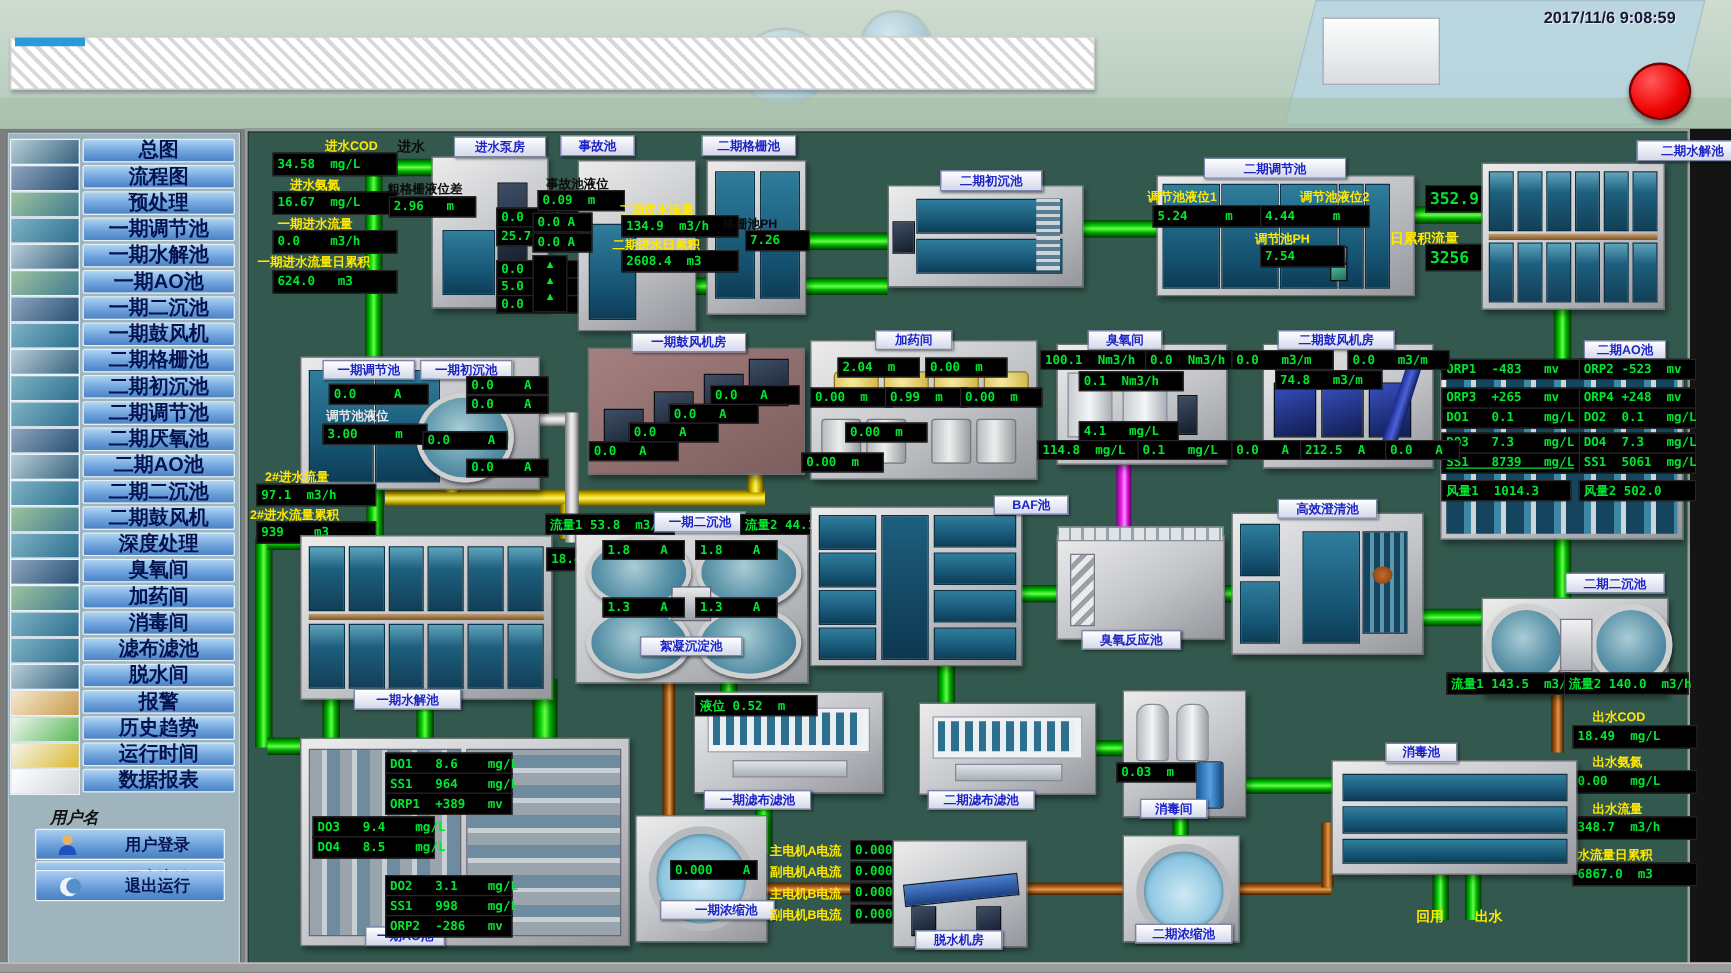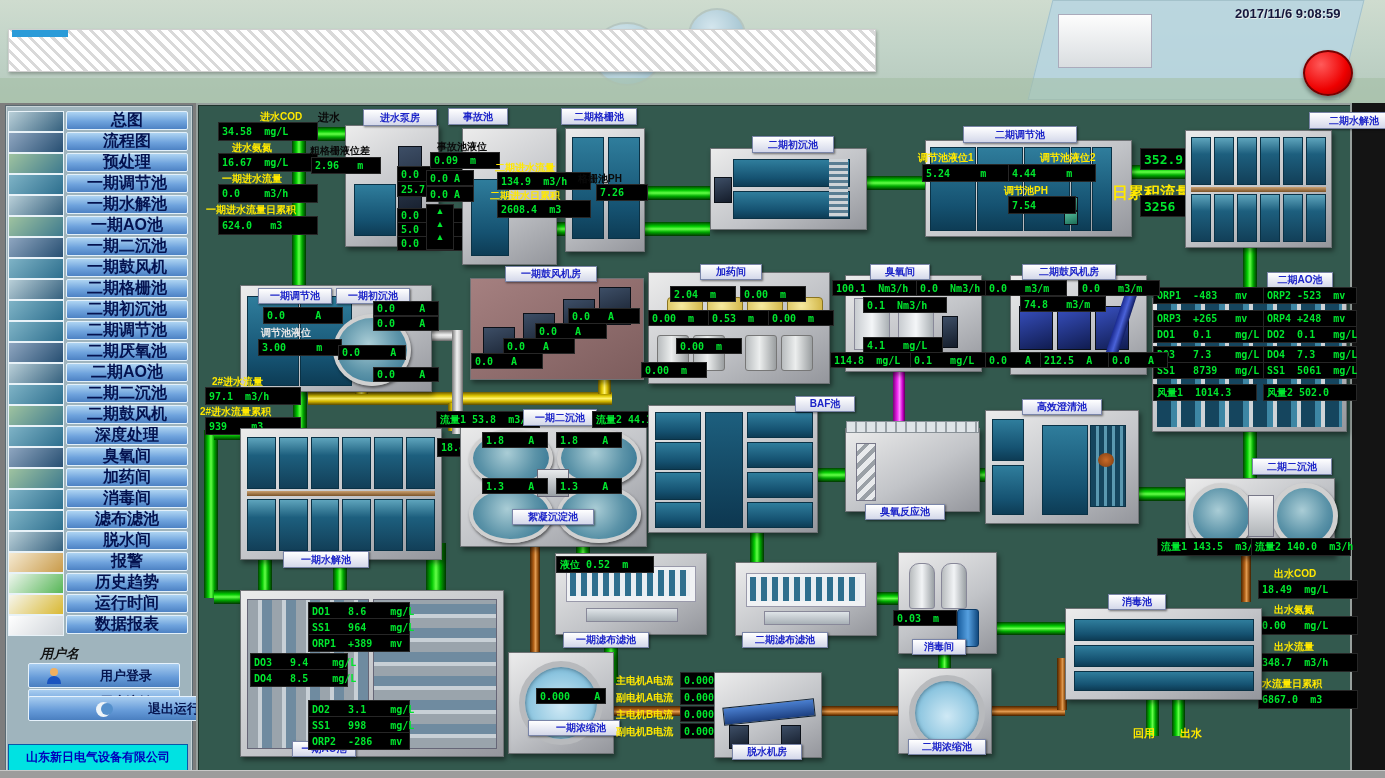--- a/index.html
+++ b/index.html
@@ -222,27 +222,26 @@
         <div class="ico-person"></div>
       </div>
     <div class="ulab">用户登录</div>
     </div>
   <div class="abs ubtn" style="top:689px;">
     <div class="uico">
         <div class="ico-hat"></div>
       </div>
     <div class="ulab">用户注销</div>
     </div>
-  <div class="abs ubtn" style="top:696px;padding-left:48px;">
+  <div class="abs ubtn" style="top:696px;">
     <div class="uico">
         <div class="ico-moon"></div>
       </div>
     <div class="ulab">退出运行</div>
     </div>
-  <div class="abs company">山东新日电气设备有限公司</div>
 
   <div class="abs main"></div>
   <div class="abs rightstrip"></div>
   <div class="abs taskbar"></div>
 
   <div class="abs pv" style="left:292px;top:140px;height:150px;"></div>
   <div class="abs pv" style="left:293px;top:338px;height:96px;"></div>
   <div class="abs ph" style="left:303px;top:127px;width:44px;"></div>
   <div class="abs ph" style="left:437px;top:222px;width:273px;"></div>
   <div class="abs ph" style="left:643px;top:186px;width:70px;"></div>
@@ -347,21 +346,21 @@
     <div class="abs pump grn" style="left:138px;top:70px;width:12px;height:12px;"></div>
   </div>
   <div class="abs plate" style="left:963px;top:126px;width:112px;height:15px;">二期调节池</div>
   <div class="abs lab" style="left:918px;top:151px;">调节池液位1</div>
   <div class="abs box" style="left:922px;top:164px;width:80px;height:16px;">5.24     m</div>
   <div class="abs lab" style="left:1040px;top:151px;">调节池液位2</div>
   <div class="abs box" style="left:1008px;top:164px;width:80px;height:16px;">4.44     m</div>
   <div class="abs lab" style="left:1004px;top:184px;">调节池PH</div>
   <div class="abs box" style="left:1008px;top:196px;width:60px;height:16px;">7.54</div>
   <div class="abs box big" style="left:1140px;top:148px;width:114px;height:20px;">352.9  m3/h</div>
-  <div class="abs lab" style="left:1112px;top:183px;font-size:16px;">日累积流量</div>
+  <div class="abs lab" style="left:1112px;top:183px;font-size:11px;">日累积流量</div>
   <div class="abs box big" style="left:1140px;top:195px;width:110px;height:20px;">3256   m3</div>
 
   <div class="abs bld" style="left:1185px;top:130px;width:145px;height:116px;">
     <div class="abs cellrow" style="left:5px;top:6px;width:135px;height:48px;">
       <div class="cell"></div>
         <div class="cell"></div>
         <div class="cell"></div>
         <div class="cell"></div>
         <div class="cell"></div>
         <div class="cell"></div>
@@ -383,21 +382,21 @@
   </div>
   <div class="abs plate" style="left:1267px;top:272px;width:64px;height:14px;">二期AO池</div>
   <div class="abs box" style="left:1153px;top:287px;width:108px;height:15px;">ORP1  -483   mv</div>
   <div class="abs box" style="left:1263px;top:287px;width:86px;height:15px;">ORP2 -523  mv</div>
   <div class="abs box" style="left:1153px;top:310px;width:108px;height:15px;">ORP3  +265   mv</div>
   <div class="abs box" style="left:1263px;top:310px;width:86px;height:15px;">ORP4 +248  mv</div>
   <div class="abs box" style="left:1153px;top:326px;width:108px;height:15px;">DO1   0.1    mg/L</div>
   <div class="abs box" style="left:1263px;top:326px;width:86px;height:15px;">DO2  0.1   mg/L</div>
   <div class="abs box" style="left:1153px;top:346px;width:108px;height:15px;">DO3   7.3    mg/L</div>
   <div class="abs box" style="left:1263px;top:346px;width:86px;height:15px;">DO4  7.3   mg/L</div>
-  <div class="abs box" style="left:1153px;top:362px;width:108px;height:15px;">SS1   8739   mg/L</div>
+  <div class="abs box" style="left:1153px;top:362px;width:108px;height:15px;text-decoration:underline;">SS1   8739   mg/L</div>
   <div class="abs box" style="left:1263px;top:362px;width:86px;height:15px;">SS1  5061  mg/L</div>
   <div class="abs box" style="left:1153px;top:384px;width:96px;height:15px;">风量1  1014.3</div>
   <div class="abs box" style="left:1263px;top:384px;width:86px;height:15px;">风量2 502.0</div>
 
   <div class="abs bld" style="left:240px;top:285px;width:190px;height:105px;">
     <div class="abs water" style="left:6px;top:10px;width:50px;height:88px;"></div>
     <div class="abs water" style="left:59px;top:10px;width:50px;height:88px;"></div>
     <div class="abs circ" style="left:92px;top:28px;width:70px;height:64px;"></div>
   </div>
   <div class="abs plate" style="left:258px;top:288px;width:72px;height:14px;">一期调节池</div>
@@ -433,21 +432,21 @@
     <div class="abs" style="left:138px;top:24px;width:34px;height:26px;background:radial-gradient(circle at 40% 30%,#f6eaa0,#c8a830);border:1px solid #8a7420;border-radius:4px;"></div>
     <div class="abs" style="left:8px;top:62px;width:30px;height:34px;background:linear-gradient(90deg,#b8bcbe,#eceeee 45%,#9a9ea0);border:1px solid #777;border-radius:3px;"></div>
     <div class="abs" style="left:44px;top:62px;width:30px;height:34px;background:linear-gradient(90deg,#b8bcbe,#eceeee 45%,#9a9ea0);border:1px solid #777;border-radius:3px;"></div>
     <div class="abs" style="left:96px;top:62px;width:30px;height:34px;background:linear-gradient(90deg,#b8bcbe,#eceeee 45%,#9a9ea0);border:1px solid #777;border-radius:3px;"></div>
     <div class="abs" style="left:132px;top:62px;width:30px;height:34px;background:linear-gradient(90deg,#b8bcbe,#eceeee 45%,#9a9ea0);border:1px solid #777;border-radius:3px;"></div>
   </div>
   <div class="abs plate" style="left:700px;top:264px;width:60px;height:14px;">加药间</div>
   <div class="abs box" style="left:670px;top:286px;width:58px;height:14px;">2.04  m</div>
   <div class="abs box" style="left:740px;top:286px;width:58px;height:14px;">0.00  m</div>
   <div class="abs box" style="left:648px;top:310px;width:58px;height:14px;">0.00  m</div>
-  <div class="abs box" style="left:708px;top:310px;width:58px;height:14px;">0.53  m</div>
+  <div class="abs box" style="left:708px;top:310px;width:58px;height:14px;">0.99  m</div>
   <div class="abs box" style="left:768px;top:310px;width:58px;height:14px;">0.00  m</div>
   <div class="abs box" style="left:676px;top:338px;width:58px;height:14px;">0.00  m</div>
   <div class="abs box" style="left:641px;top:362px;width:58px;height:14px;">0.00  m</div>
 
   <div class="abs bld" style="left:845px;top:275px;width:135px;height:95px;">
     <div class="abs" style="left:8px;top:22px;width:34px;height:50px;background:linear-gradient(90deg,#c8ccd0,#f4f6f8 50%,#aab0b4);border:1px solid #889;"></div>
     <div class="abs" style="left:52px;top:22px;width:34px;height:50px;background:linear-gradient(90deg,#c8ccd0,#f4f6f8 50%,#aab0b4);border:1px solid #889;"></div>
     <div class="abs pump" style="left:96px;top:40px;width:14px;height:30px;"></div>
   </div>
   <div class="abs plate" style="left:870px;top:264px;width:58px;height:14px;">臭氧间</div>

